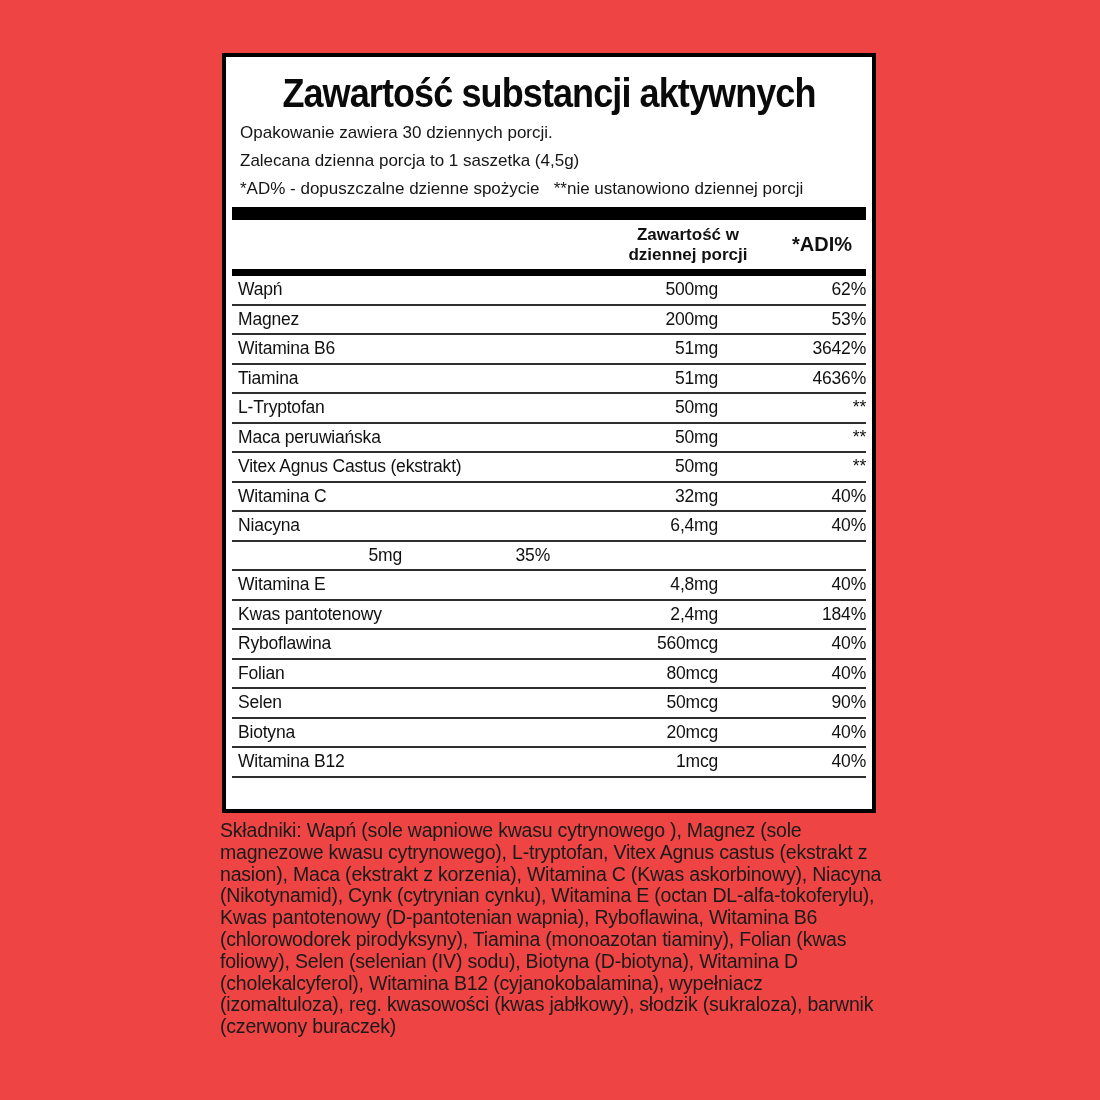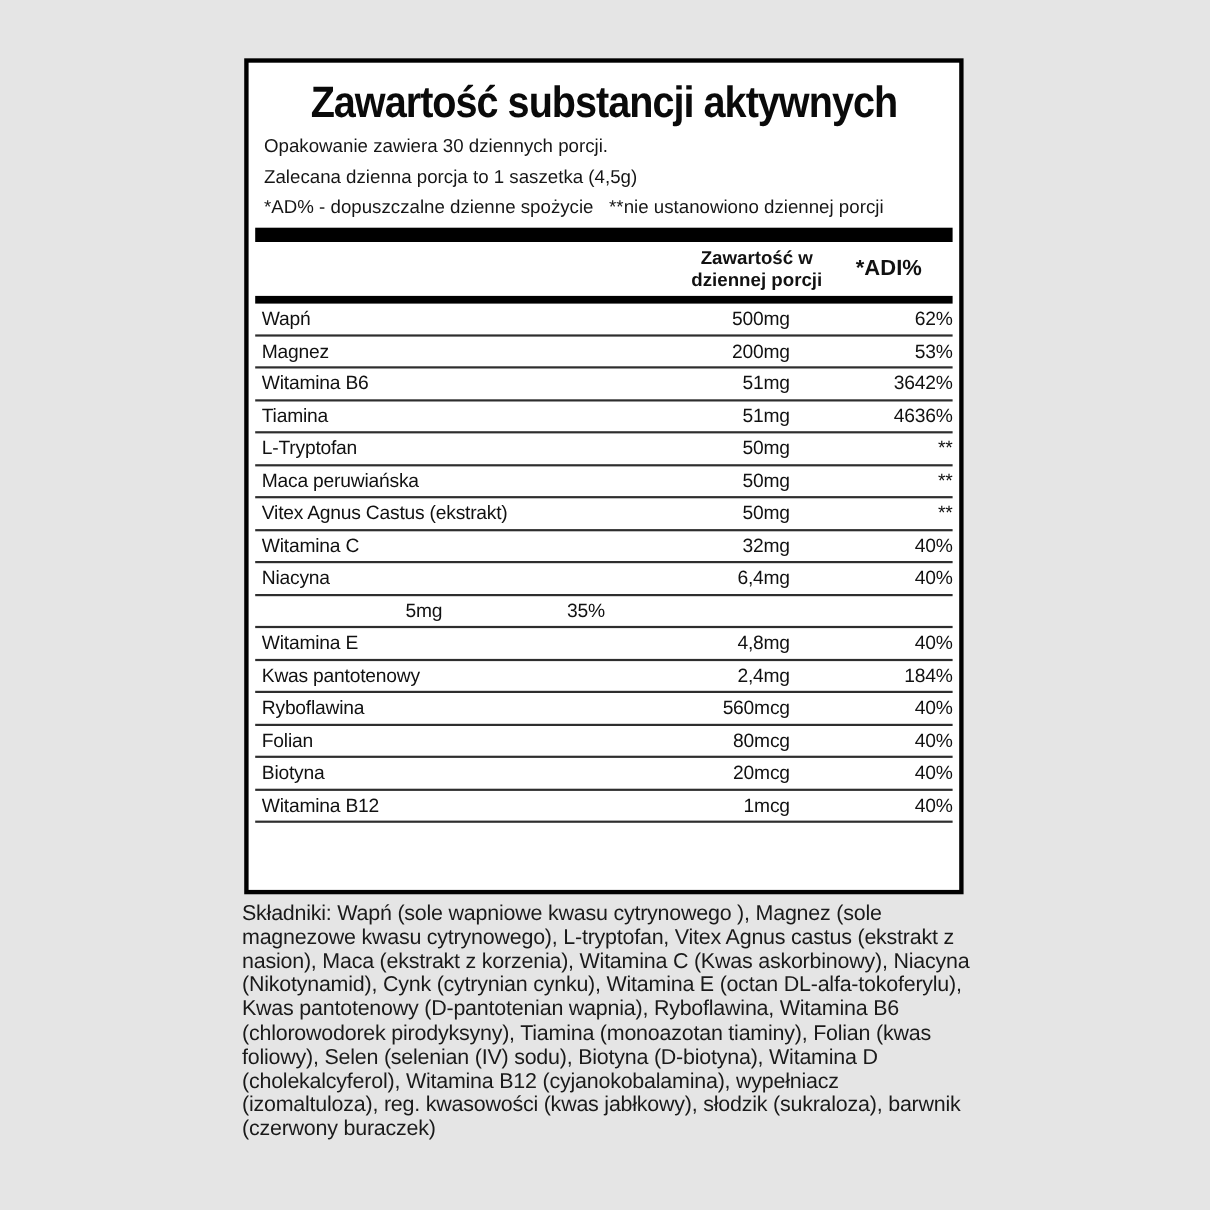--- a/index.html
+++ b/index.html
@@ -1,20 +1,20 @@
 <!DOCTYPE html>
 <html><head>
 <meta charset="utf-8">
 <style>
   html, body { margin: 0; padding: 0; }
   .page {
     position: relative;
     width: 1100px;
     height: 1100px;
-    background: #e5e5e5;
+    background: #ef4444;
     font-family: "Liberation Sans", "DejaVu Sans", sans-serif;
     color: #111;
     overflow: hidden;
   }
   .panel {
     position: absolute;
     left: 222px;
     top: 53px;
     width: 654px;
     height: 760px;
@@ -56,20 +56,21 @@
   }
   .th-spacer { flex: 1; }
   .th-amount {
     width: 180px;
     text-align: center;
     font-size: 17px;
     line-height: 20px;
   }
   .th-adi {
     width: 88px;
+    text-align: center;
     font-size: 20px;
   }
   .head-rule {
     height: 7px;
     background: #000;
     margin: 0 6px;
   }
   .tbody { margin: 0 6px; }
   .trow {
     display: flex;
@@ -191,20 +192,25 @@
           <div class="c-name">Ryboflawina</div>
           <div class="c-amt">560mcg</div>
           <div class="c-adi">40%</div>
         </div>
         <div class="trow">
           <div class="c-name">Folian</div>
           <div class="c-amt">80mcg</div>
           <div class="c-adi">40%</div>
         </div>
         <div class="trow">
+          <div class="c-name">Selen</div>
+          <div class="c-amt">50mcg</div>
+          <div class="c-adi">90%</div>
+        </div>
+        <div class="trow">
           <div class="c-name">Biotyna</div>
           <div class="c-amt">20mcg</div>
           <div class="c-adi">40%</div>
         </div>
         <div class="trow">
           <div class="c-name">Witamina B12</div>
           <div class="c-amt">1mcg</div>
           <div class="c-adi">40%</div>
         </div>
       </div>

